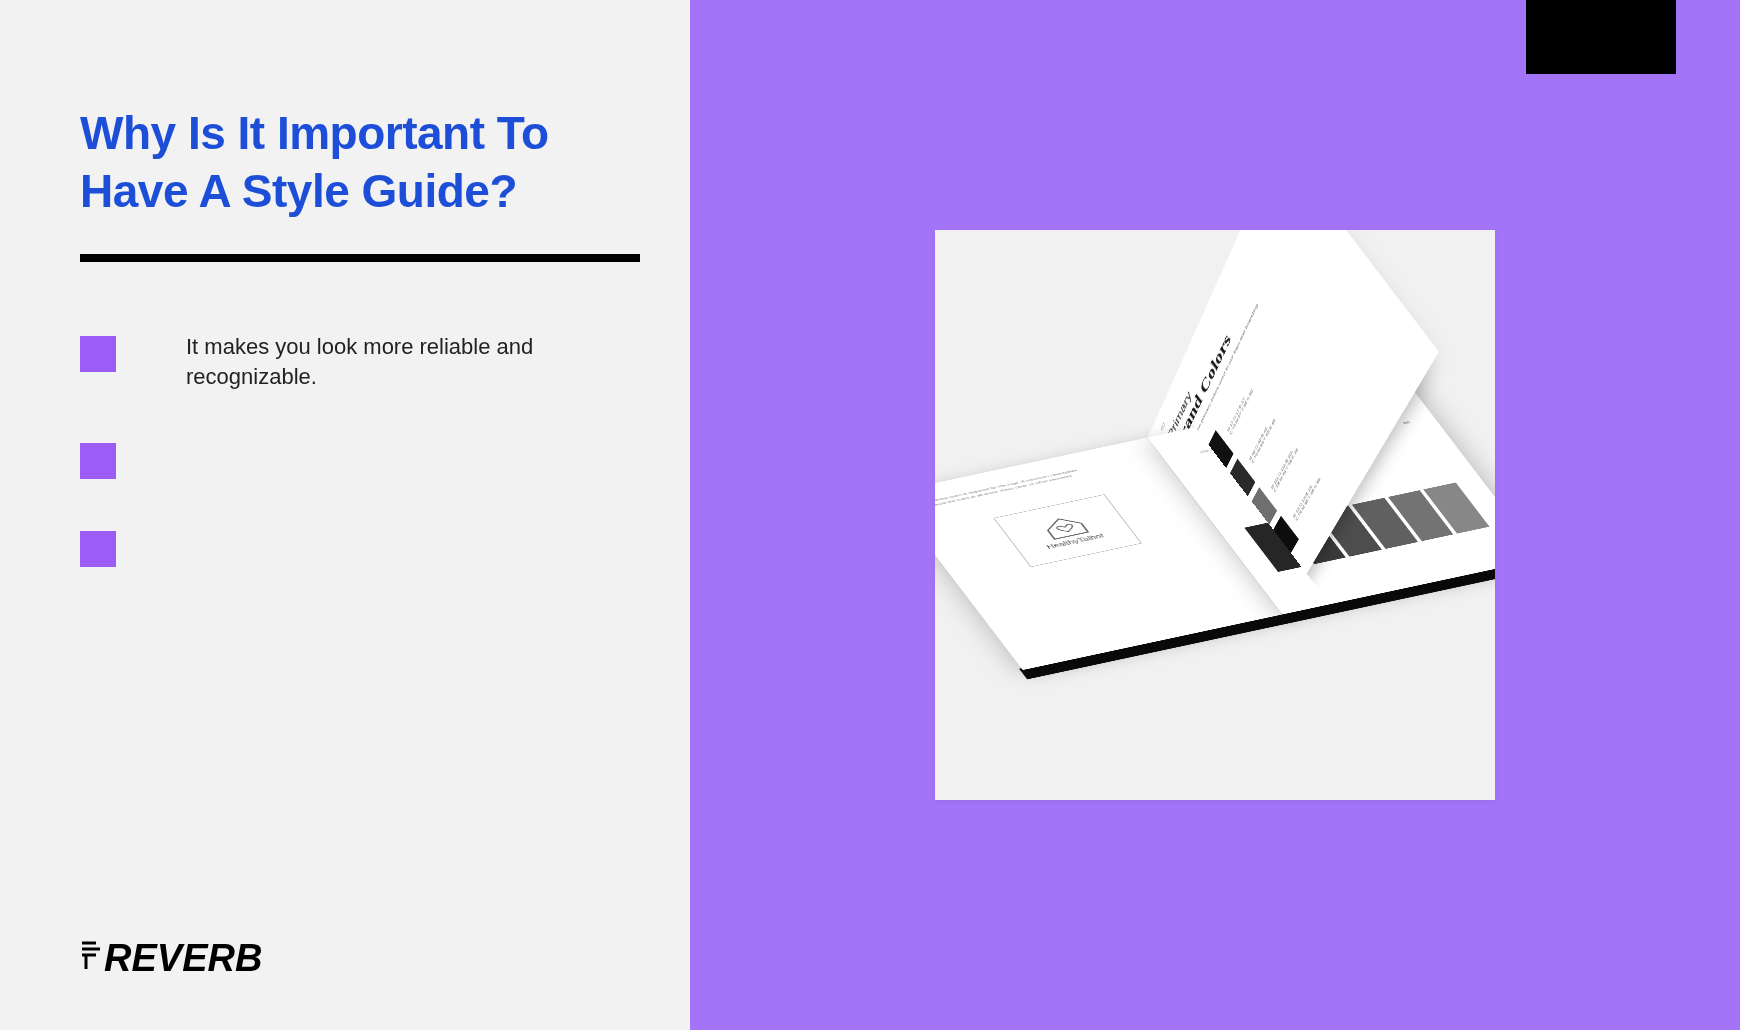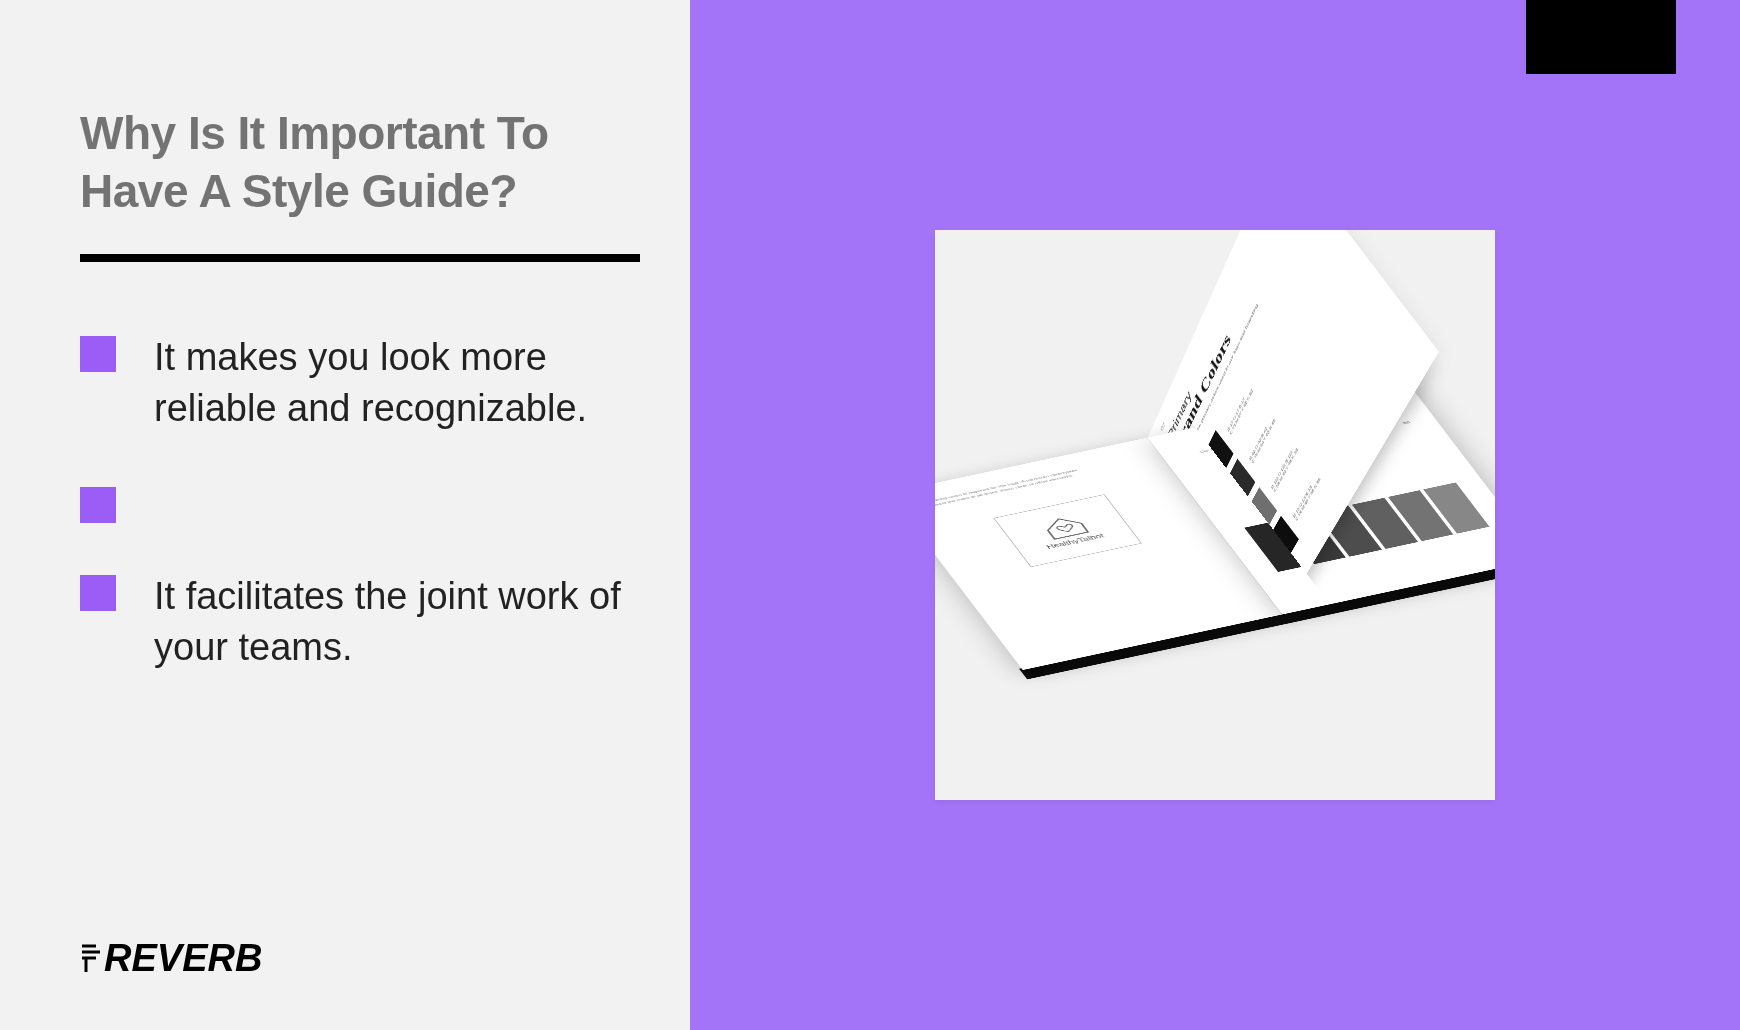--- a/index.html
+++ b/index.html
@@ -16,21 +16,21 @@
     background: #f3f2f3;
     padding: 105px 40px 50px 80px;
     display: flex;
     flex-direction: column;
     position: relative;
   }
   .heading {
     font-size: 46px;
     line-height: 1.25;
     font-weight: 800;
-    color: #737373;
+    color: #1d4ed8;
     letter-spacing: -0.5px;
   }
   .divider {
     height: 8px;
     background: #000;
     width: 560px;
     margin-top: 34px;
   }
   .bullets {
     margin-top: 70px;
@@ -45,35 +45,35 @@
     gap: 38px;
   }
   .bullet-square {
     width: 36px;
     height: 36px;
     background: #9b5df5;
     flex-shrink: 0;
     margin-top: 4px;
   }
   .bullet-text {
-    font-size: 38px;
+    font-size: 22px;
     line-height: 1.35;
     color: #222;
     font-weight: 400;
+    margin-left: 32px;
   }
   .logo {
     position: absolute;
     bottom: 50px;
     left: 80px;
     font-family: Impact, 'Arial Black', sans-serif;
     font-size: 38px;
     color: #000;
     letter-spacing: 0px;
     display: flex;
-    align-items: center;
     font-style: italic;
     font-weight: 900;
   }
   .right-panel {
     flex: 1;
     height: 100%;
     background: #a374f7;
     position: relative;
     display: flex;
     align-items: center;
@@ -166,21 +166,20 @@
   <div class="bullets">
     <div class="bullet">
       <div class="bullet-square"></div>
       <div class="bullet-text">It makes you look more reliable and recognizable.</div>
     </div>
     <div class="bullet">
       <div class="bullet-square"></div>
     </div>
     <div class="bullet">
       <div class="bullet-square"></div>
-      <div class="bullet-text">It facilitates the joint work of your teams.</div>
     </div>
   </div>
 
   <div class="logo">
     <svg width="24" height="38" viewBox="0 0 24 38">
       <path d="M2 6 h14 M2 12 h18 M2 18 h14 M6 18 v14" stroke="#000" stroke-width="3" fill="none"></path>
     </svg>
     <span>REVERB</span>
   </div>
 </div>

